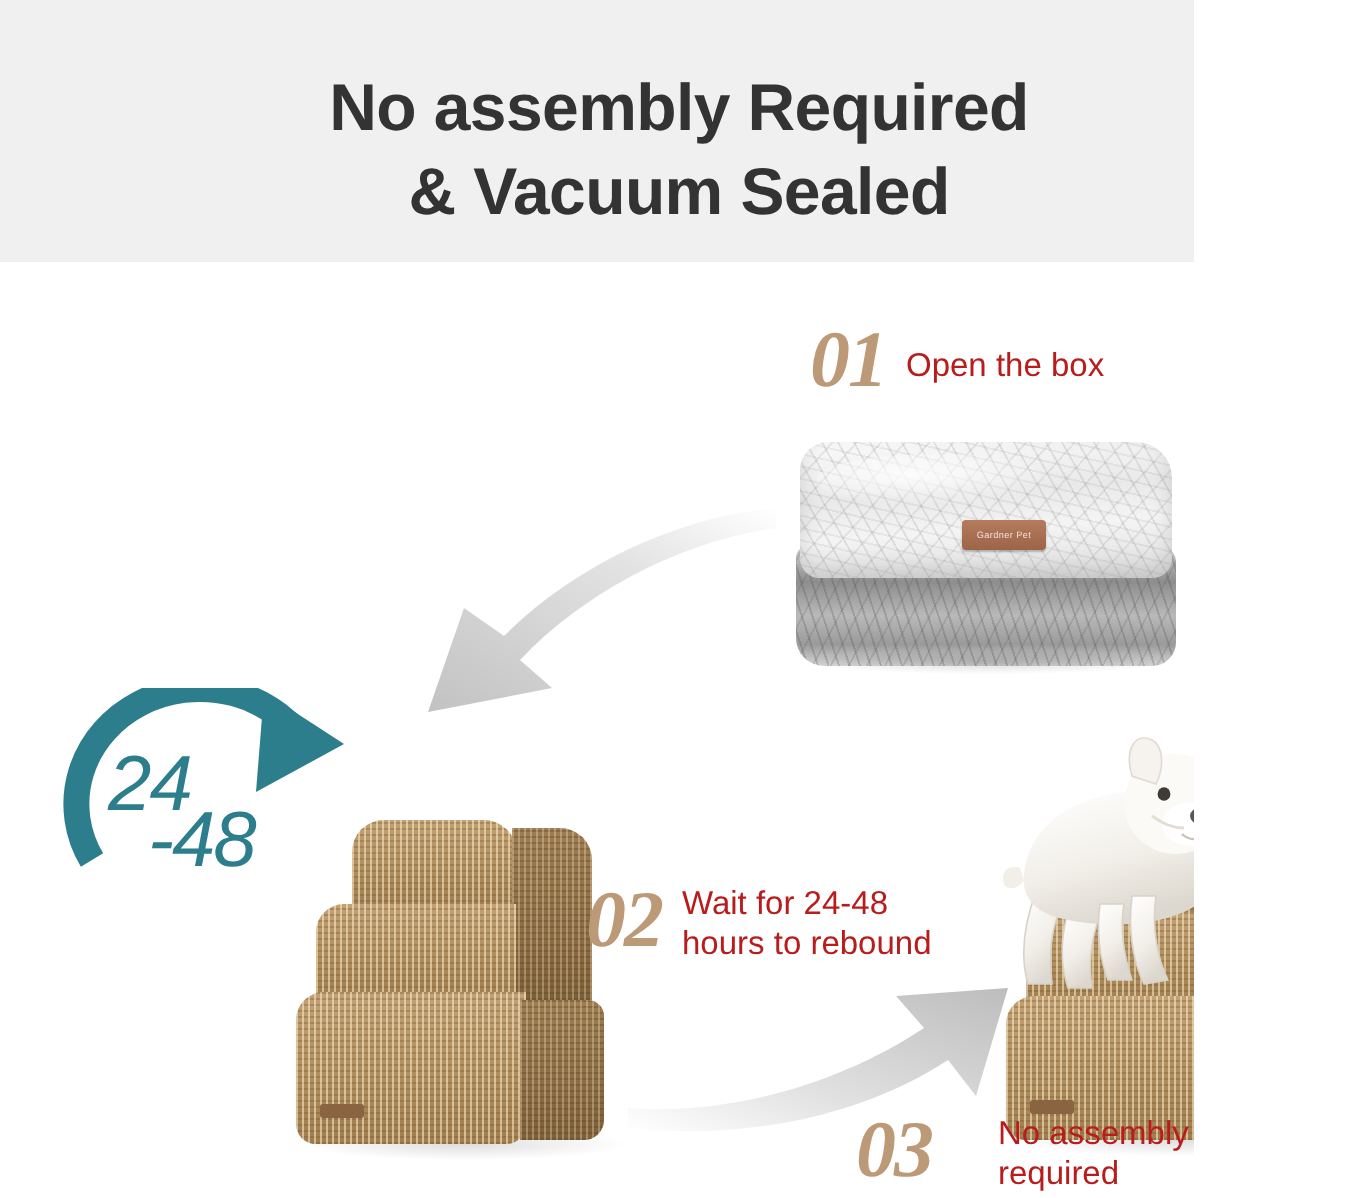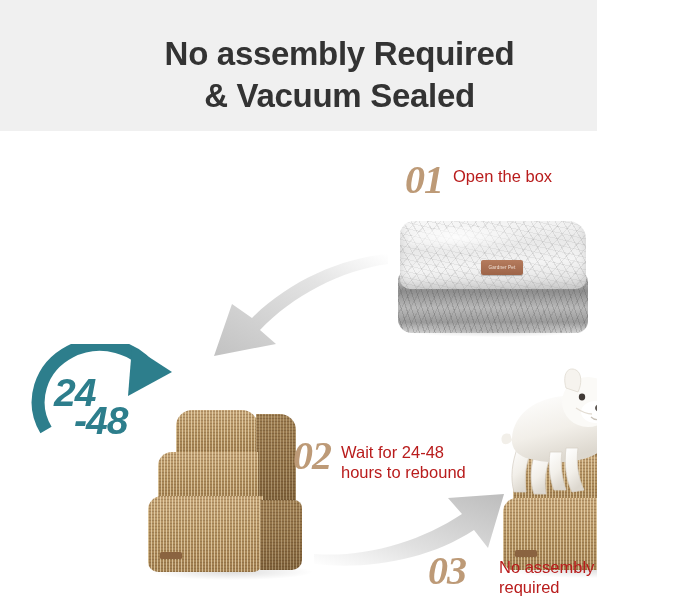--- a/index.html
+++ b/index.html
@@ -38,21 +38,21 @@
     line-height: 42px;
     letter-spacing: -0.3px;
     color: #333333;
     white-space: pre-line;
   }
 
   
   .step {
     position: absolute;
     display: flex;
-    align-items: flex-start;
+    align-items: center;
   }
   .step-num {
     font-family: "Liberation Serif", serif;
     font-style: italic;
     font-weight: bold;
     font-size: 40px;
     line-height: 38px;
     color: #bd9a77;
     letter-spacing: -1px;
     margin-right: 10px;
@@ -148,21 +148,21 @@
     width: 165px;
     height: 118px;
   }
   .badge-arc { position: absolute; left: 0; top: 0; }
   .badge-text {
     position: absolute;
     left: 0; top: 0;
     width: 165px; height: 118px;
     color: #2d7e8c;
     font-family: "Liberation Sans", sans-serif;
-    font-weight: bold;
+    font-weight: normal;
     font-style: italic;
   }
   .badge-24 {
     position: absolute;
     left: 32px; top: 29px;
     font-size: 39px;
     line-height: 39px;
     letter-spacing: -1px;
   }
   .badge-48 {

